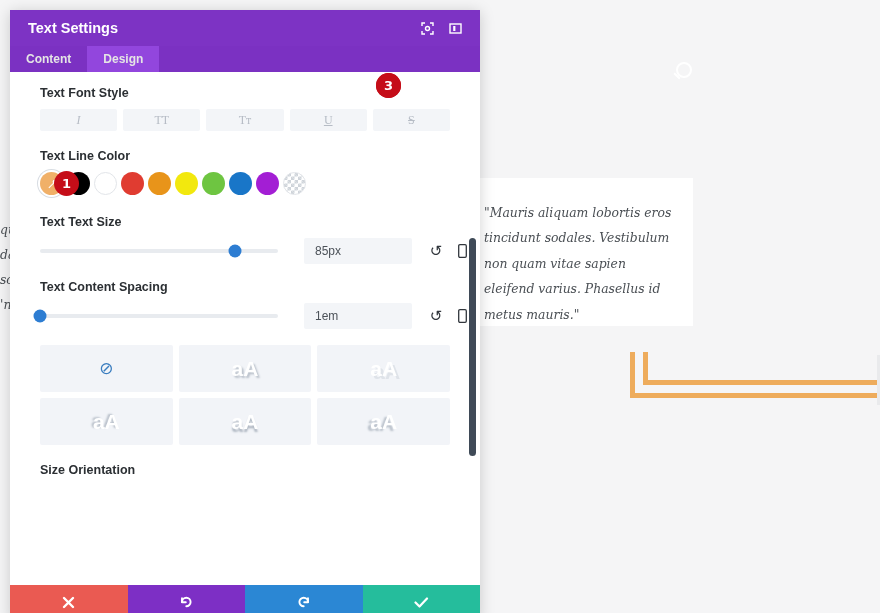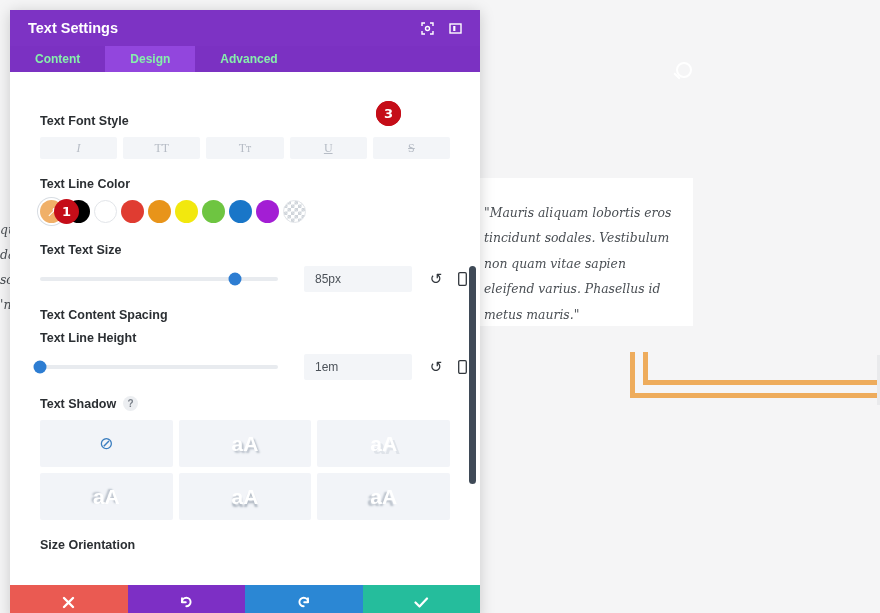--- a/index.html
+++ b/index.html
@@ -141,38 +141,37 @@
     cursor: pointer;
   }
 
   .tabs {
     background: #7b31c2;
     height: 26px;
     display: flex;
     flex: 0 0 auto;
   }
   .tab {
-    padding: 0 25px;
+    padding: 0 16px;
     height: 100%;
     display: flex;
     align-items: center;
-    color: #86efac;
+    color: #e5e5e5;
     font-size: 12px;
     font-weight: bold;
     cursor: pointer;
   }
   .tab.active { background: #9246dd; }
 
   .modal-body {
     flex: 1 1 auto;
     position: relative;
     overflow: hidden;
     background: #ffffff;
     padding: 14px 30px 0 30px;
-    margin-top: 28px;
   }
 
   .field-label {
     font-size: 12.5px;
     font-weight: bold;
     color: #2b2f33;
     margin-bottom: 9px;
     display: flex;
     align-items: center;
     gap: 7px;
@@ -414,21 +413,20 @@
       <svg width="13" height="13" viewBox="0 0 13 13">
         <rect x="1" y="2" width="11" height="9" fill="none" stroke="#ffffff" stroke-width="1.4"></rect>
         <rect x="4.2" y="4" width="2.2" height="5" fill="#ffffff"></rect>
       </svg>
     </div>
   </div>
 
   <div class="tabs">
     <div class="tab">Content</div>
     <div class="tab active">Design</div>
-    <div class="tab">Advanced</div>
   </div>
 
   <div class="modal-body">
 
     <div class="field-label">Text Font Style</div>
     <div class="style-row">
       <div class="style-btn">
           <em>I</em>
         </div>
       <div class="style-btn">TT</div>
@@ -471,39 +469,34 @@
       <div class="row-icon device">
         <svg width="9" height="14" viewBox="0 0 9 14">
             <rect x="0.7" y="0.7" width="7.6" height="12.6" rx="1.2" fill="none" stroke="#32373d" stroke-width="1.3"></rect>
           </svg>
       </div>
       <div class="badge" style="left:366px; top:1px;">2</div>
     </div>
 
     <div class="field-label">Text Content Spacing</div>
 
-    <div class="field-label">Text Line Height</div>
     <div class="slider-row">
       <div class="slider-track">
         <div class="slider-handle" style="left:0%;"></div>
       </div>
       <div class="value-box">1em</div>
       <div class="row-icon reset">↺</div>
       <div class="row-icon device">
         <svg width="9" height="14" viewBox="0 0 9 14">
             <rect x="0.7" y="0.7" width="7.6" height="12.6" rx="1.2" fill="none" stroke="#32373d" stroke-width="1.3"></rect>
           </svg>
       </div>
       <div class="badge" style="left:366px; top:1px;">3</div>
     </div>
 
-    <div class="field-label">
-      <span>Text Shadow</span>
-      <span class="help-dot">?</span>
-    </div>
     <div class="shadow-grid">
       <div class="shadow-cell">
         <span class="no-shadow-icon">⊘</span>
       </div>
       <div class="shadow-cell">
         <span class="shadow-sample sh-1">aA</span>
       </div>
       <div class="shadow-cell">
         <span class="shadow-sample sh-3">aA</span>
       </div>

